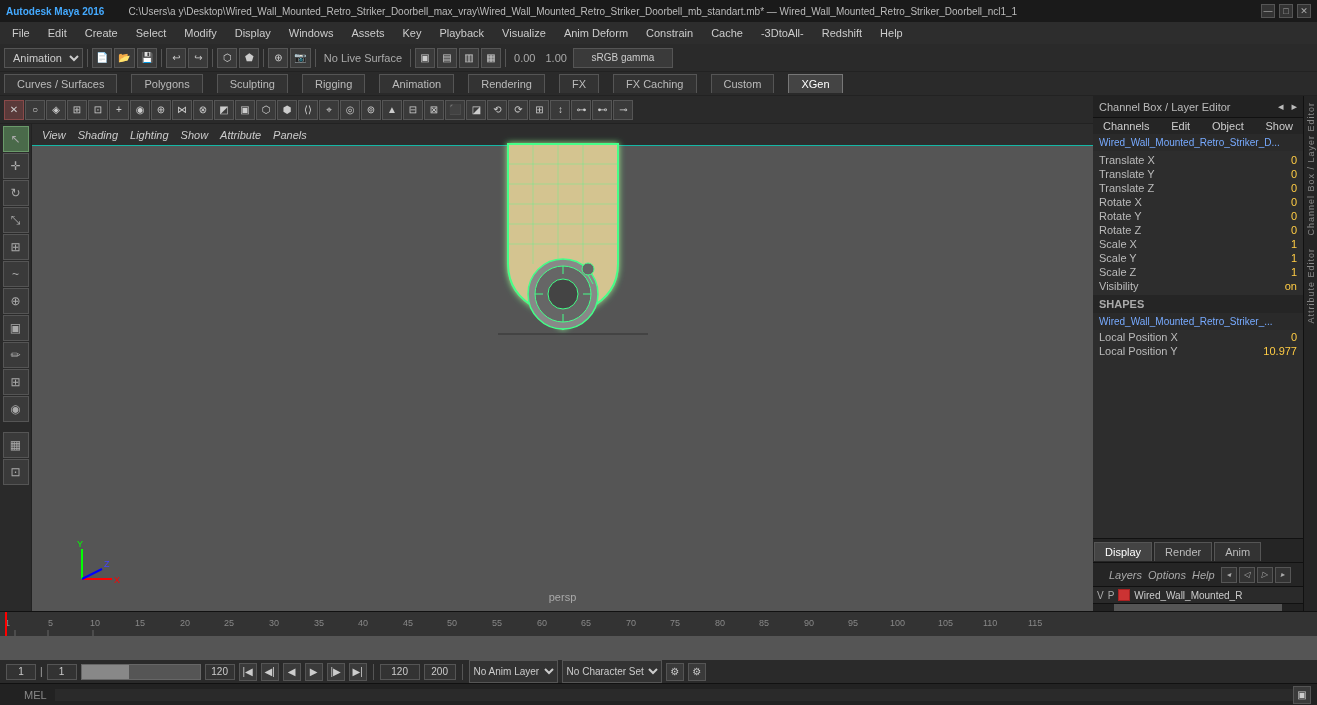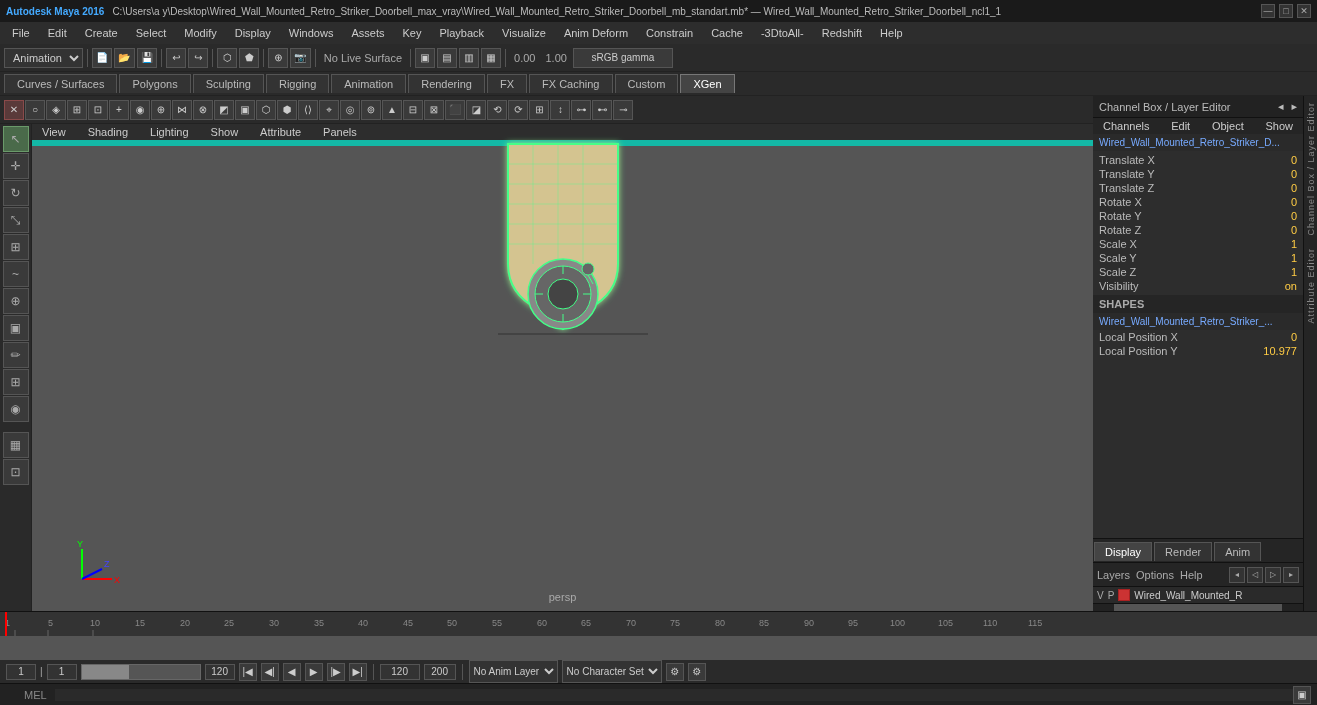--- a/index.html
+++ b/index.html
@@ -18,21 +18,21 @@
     #title-bar {
       height: 22px;
       background: #1a1a1a;
       display: flex;
       align-items: center;
       padding: 0 6px;
       font-size: 10px;
       color: #aaa;
     }
     #title-bar .logo {
-      margin-right: 8px;
+      margin-right: 24px;
       color: #4af;
       font-weight: bold;
       font-size: 10px;
     }
     #title-bar .title-text {
       flex: 1;
       overflow: hidden;
       white-space: nowrap;
       text-overflow: ellipsis;
       font-size: 10px;
@@ -108,21 +108,21 @@
       padding: 0 4px;
     }
 
     
     #tabs-bar {
       height: 24px;
       background: #2a2a2a;
       display: flex;
       align-items: center;
       padding: 0 4px;
-      gap: 0;
+      gap: 12px;
       border-bottom: 1px solid #222;
     }
     .tab-btn {
       padding: 3px 12px;
       cursor: pointer;
       font-size: 11px;
       color: #bbb;
       background: #333;
       border: 1px solid #555;
       border-bottom: none;
@@ -273,25 +273,26 @@
     }
     .panel-tab.active {
       background: #444;
       color: #fff;
     }
     #layers-bar {
       height: 24px;
       background: #252525;
       display: flex;
       align-items: center;
-      padding: 0 4px;
+      padding: 0 16px;
       gap: 6px;
       font-size: 11px;
       color: #aaa;
       border-top: 1px solid #111;
+      font-style: italic;
     }
     .layers-btn {
       font-size: 11px;
       color: #aaa;
       cursor: pointer;
     }
     #layers-icons {
       display: flex;
       gap: 2px;
       margin-left: auto;
@@ -448,22 +449,23 @@
       border-top: 1px solid #111;
     }
 
     
     #viewport-menubar {
       height: 22px;
       background: #2d2d2d;
       display: flex;
       align-items: center;
       padding: 0 4px;
-      gap: 10px;
-      border-bottom: 6px solid #14b8a6;
+      gap: 0;
+      border-bottom: 1px solid #14b8a6;
+      font-style: italic;
     }
     .vp-menu {
       padding: 2px 6px;
       font-size: 11px;
       color: #ccc;
       cursor: pointer;
       border-radius: 2px;
     }
 
     

